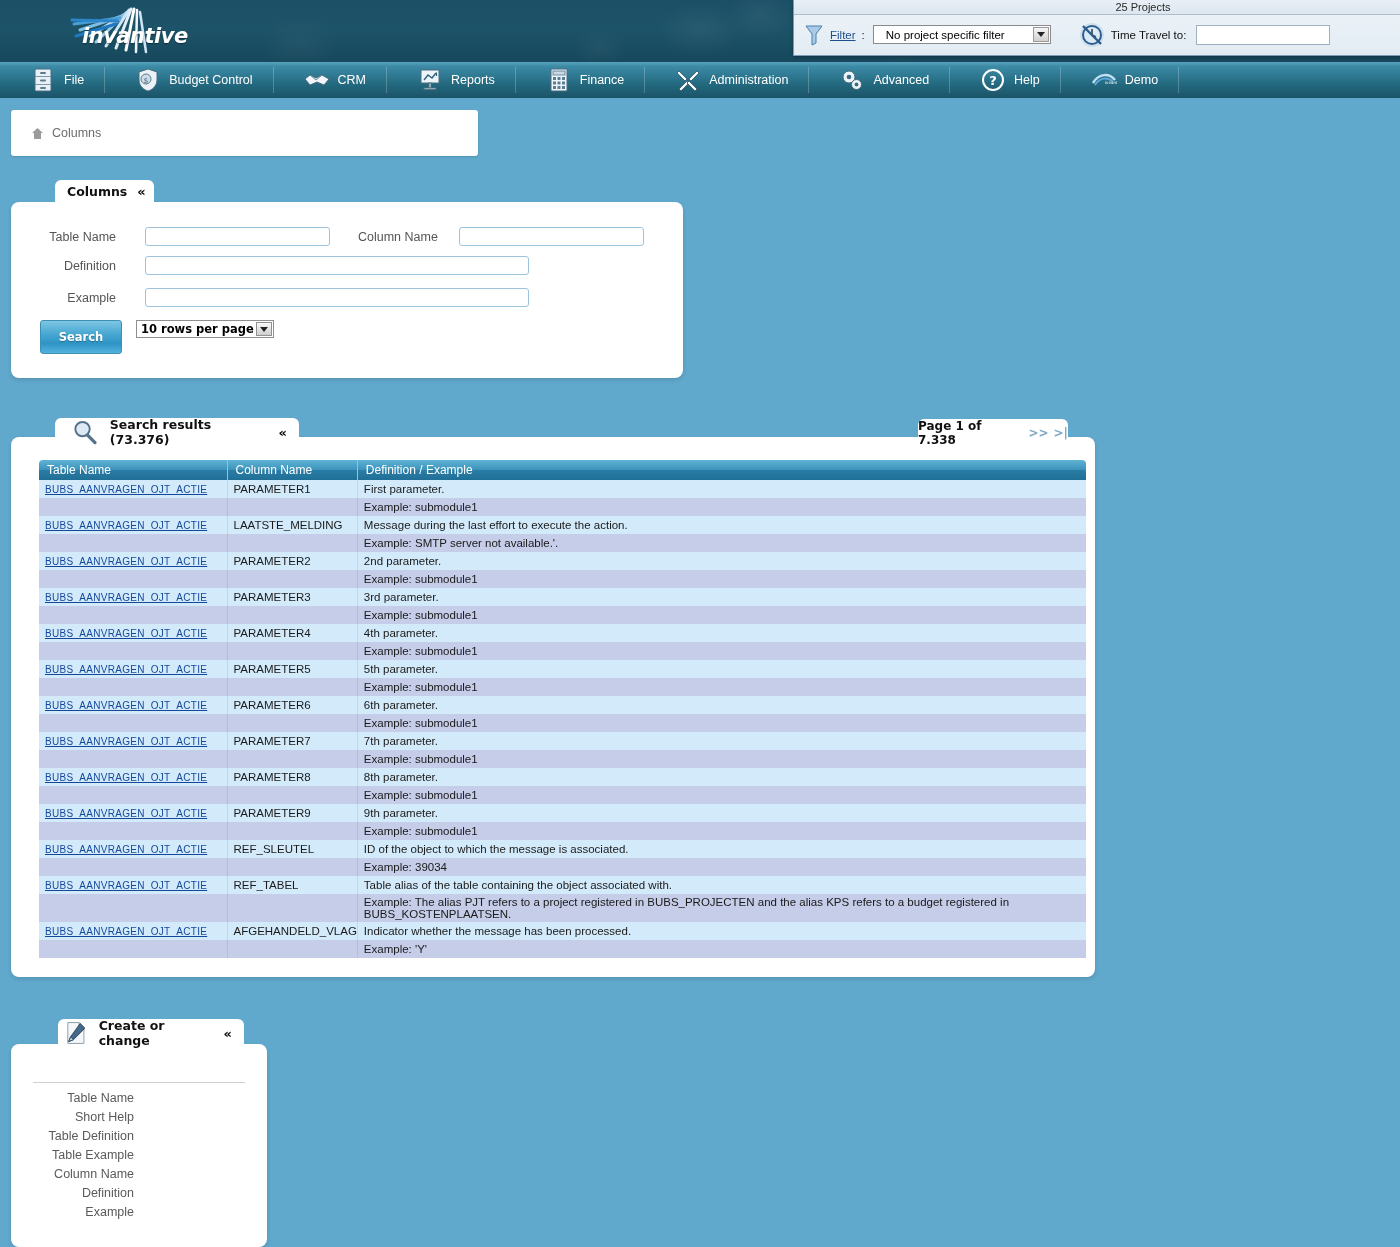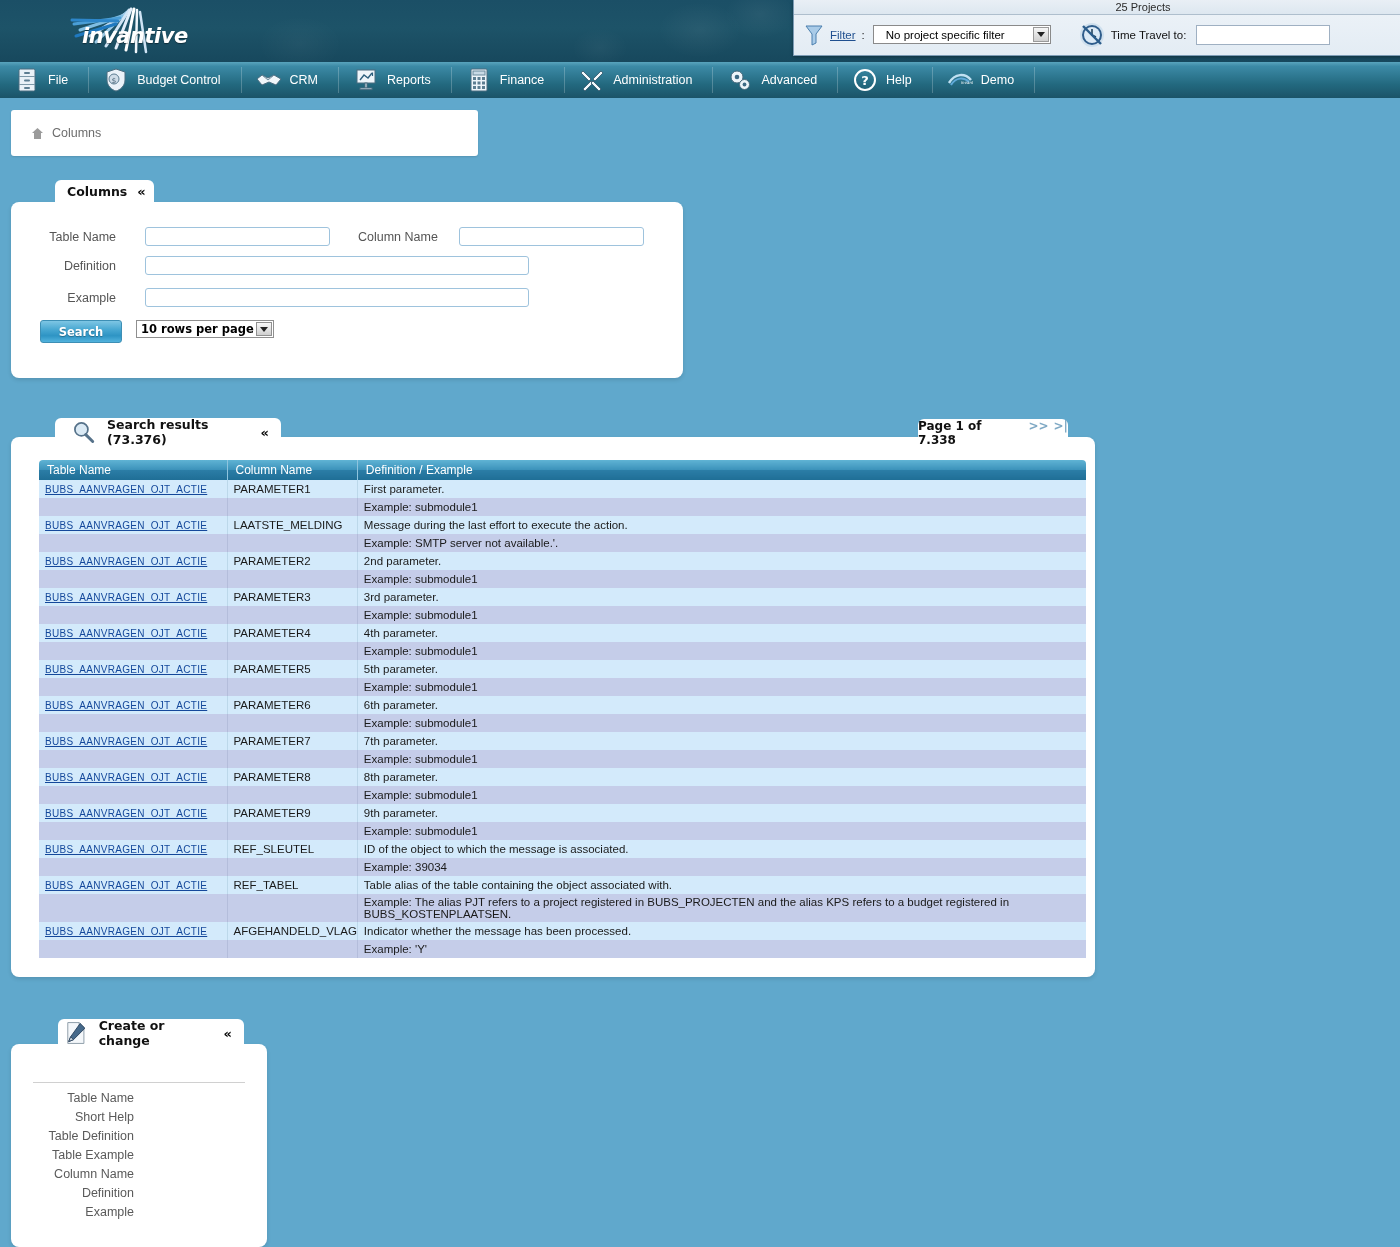--- a/index.html
+++ b/index.html
@@ -94,21 +94,21 @@
   }
 
   
   .menubar{
     position:absolute; left:0; top:62px; width:1400px; height:36px;
     background:linear-gradient(180deg,#59a4bd 0%, #3c8aa6 12%, #23697f 62%, #1b5368 100%);
     display:flex; align-items:center;
   }
   .menu-item{
     display:flex; align-items:center; height:36px; position:relative;
-    padding:0 0 0 2px;
+    padding:0 0 0 18px;
   }
   .menu-icon{ width:30px; height:26px; margin:0 6px 0 10px; flex:none;
     display:flex;align-items:center;justify-content:center;}
   .menu-label{
     color:#ffffff; font-size:12.5px; padding-right:20px; white-space:nowrap;
     font-family:"Liberation Sans", sans-serif;
   }
   .menu-sep{
     width:1px; height:26px; background:rgba(255,255,255,.22);
   }
@@ -145,21 +145,21 @@
   #search-panel{ left:11px; top:202px; width:672px; height:176px; }
   .form-row{ position:absolute; display:flex; align-items:center; }
   .form-label{
     color:#555; font-size:12.5px; text-align:right;
   }
   .txt{
     background:#fff; border:1px solid #9ec3dd; border-radius:3px;
     height:19px;
   }
   .btn-search{
-    width:82px; height:23px; border-radius:3px;
+    width:82px; height:34px; border-radius:3px;
     background:linear-gradient(180deg,#7ec6e4 0%, #49a8d2 40%, #2e94c4 70%, #52b3dd 100%);
     border:1px solid #3d8fb5;
     color:#fff; font-size:11.5px; font-weight:bold;
     font-family:"DejaVu Sans", sans-serif;
     display:flex;align-items:center;justify-content:center;
     cursor:pointer;
     text-shadow:0 1px 1px rgba(0,0,0,.3);
   }
   .rows-select{
     position:absolute; left:125px; top:318px;
@@ -178,21 +178,21 @@
   .rows-select .arrowbtn i{
     width:0;height:0;border-left:4px solid transparent;border-right:4px solid transparent;
     border-top:5px solid #222;
   }
 
   
   #results-panel{ left:11px; top:437px; width:1084px; height:540px; }
   .pagebox{
     position:absolute; left:918px; top:419px; width:150px; height:27px;
     background:#fff; border-radius:6px 6px 0 0;
-    display:flex; justify-content:center; gap:5px;
+    display:flex; align-items:center; justify-content:center; gap:5px;
     font-size:12px; font-weight:bold; color:#111;
     font-family:"DejaVu Sans", sans-serif;
     z-index:3;
   }
   .pagebox .nav{ color:#7fa9c4; font-weight:bold; font-size:12px; cursor:pointer;}
 
   
   table.results{
     position:absolute; left:28px; top:23px;
     width:1047px; border-collapse:collapse;
@@ -454,21 +454,21 @@
   </div>
 
   <div class="rows-select" style="top:118px;">
     <span>10 rows per page</span>
     <span class="arrowbtn">
         <i></i>
       </span>
   </div>
 </div>
 
-<div class="tab" style="left:55px; top:418px; width:226px; height:28px; padding-left:16px;">
+<div class="tab" style="left:55px; top:418px; width:244px; height:28px; padding-left:16px;">
   <svg width="30" height="26" viewBox="0 0 30 26">
     <circle cx="12" cy="10" r="7.5" fill="#dbeaf5" stroke="#56728a" stroke-width="2"></circle>
     <path d="M17 16 L25 24" stroke="#56728a" stroke-width="3.4" stroke-linecap="round"></path>
   </svg>
   <span>Search results (73.376)</span>
   <span class="chev">«</span>
 </div>
 
 <div class="pagebox">
   <span>Page 1 of 7.338</span>

